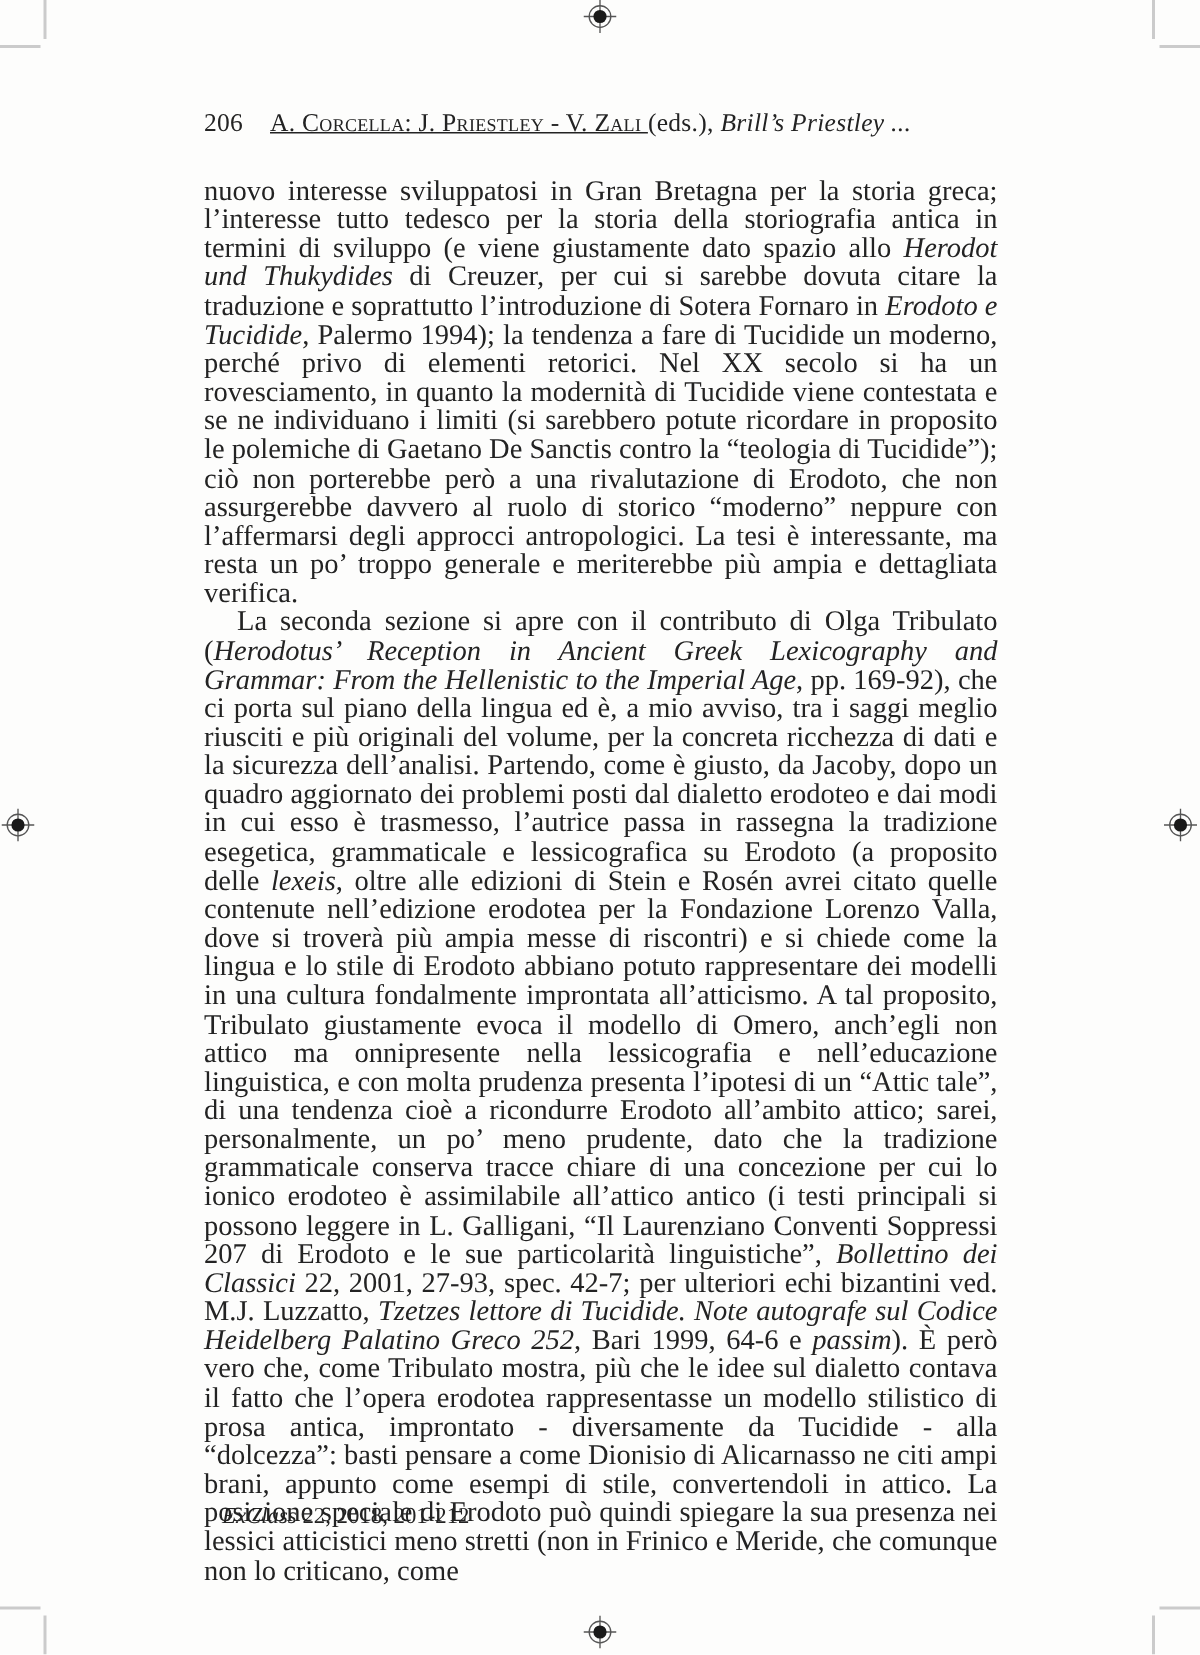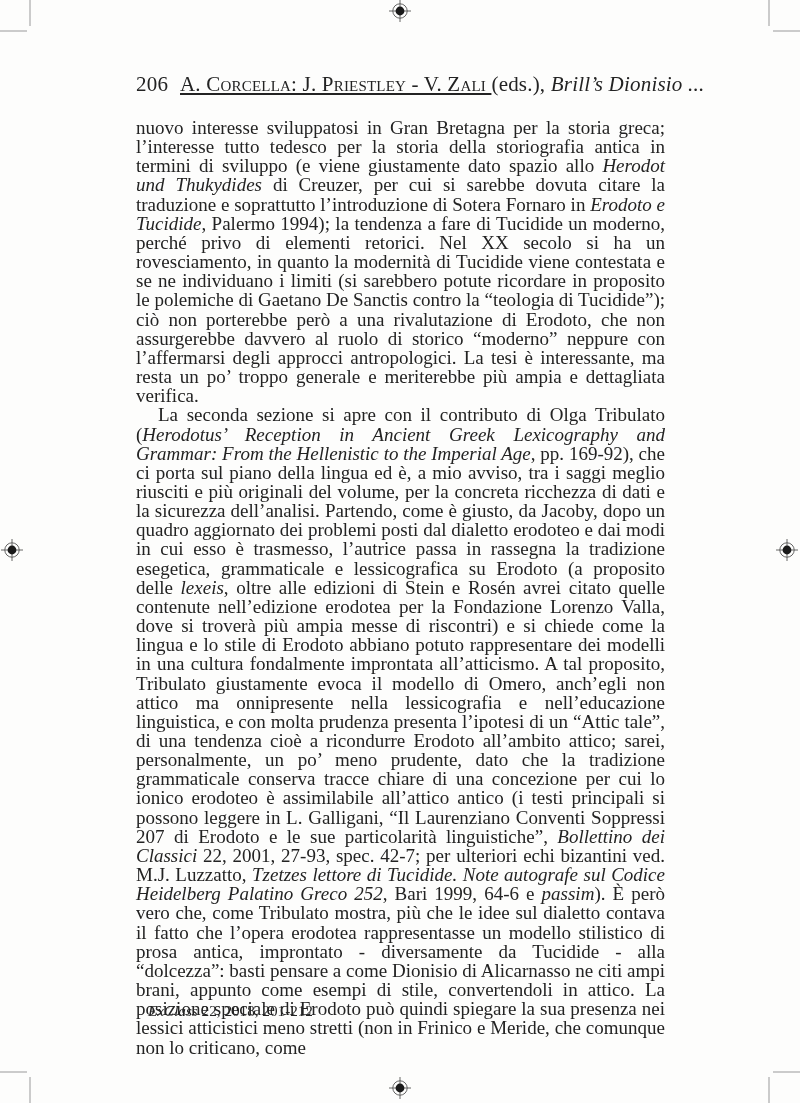--- a/index.html
+++ b/index.html
@@ -28,21 +28,21 @@
   
   .regmark { position: absolute; width: 22px; height: 22px; }
   .rm-top    { left: 389px; top: 0; }
   .rm-bottom { left: 389px; top: 1077px; }
   .rm-left   { left: 1px;   top: 539px; }
   .rm-right  { left: 776px; top: 539px; }
   
   .page-header {
     position: absolute; left: 136px; top: 72px; width: 529px;
     display: flex; align-items: baseline;
-    font-size: 21px; letter-spacing: 0.2px; white-space: nowrap;
+    font-size: 17px; letter-spacing: 0.2px; white-space: nowrap;
   }
   .page-number { width: 44px; flex: 0 0 44px; }
   .sc { font-variant: small-caps; text-decoration: underline; }
   .it { font-style: italic; }
   
   .page-body {
     position: absolute; left: 136px; top: 118px; width: 529px;
     text-align: justify; font-size: 19px; line-height: 19.15px;
     hyphens: none;
   }
@@ -88,21 +88,21 @@
   </svg>
   <svg class="regmark rm-right" viewBox="0 0 22 22">
     <line x1="11" y1="0" x2="11" y2="22" stroke="#555" stroke-width="0.9"></line>
     <line x1="0" y1="11" x2="22" y2="11" stroke="#555" stroke-width="0.9"></line>
     <circle cx="11" cy="11" r="7.2" fill="none" stroke="#555" stroke-width="0.9"></circle>
     <circle cx="11" cy="11" r="4.4" fill="#1a1a1a"></circle>
   </svg>
 
   <div class="page-header">
     <span class="page-number">206</span>
-    <span class="running-title"><span class="sc">A. Corcella: J. Priestley - V. Zali </span><span>(eds.), </span><span class="it">Brill’s Dionisio ...</span></span>
+    <span class="running-title"><span class="sc">A. Corcella: J. Priestley - V. Zali </span><span>(eds.), </span><span class="it">Brill’s Priestley ...</span></span>
   </div>
 
   <div class="page-body">
       <p class="para"><span>nuovo interesse sviluppatosi in Gran Bretagna per la storia greca; l’interesse tutto tedesco per la storia della storiografia antica in termini di sviluppo (e viene giustamente dato spazio allo </span><span class="it">Herodot und Thukydides</span><span> di Creuzer, per cui si sarebbe dovuta citare la traduzione e soprattutto l’introduzione di Sotera Fornaro in </span><span class="it">Erodoto e Tucidide</span><span>, Palermo 1994); la tendenza a fare di Tucidide un moderno, perché privo di elementi retorici. Nel XX secolo si ha un rovesciamento, in quanto la modernità di Tucidide viene contestata e se ne individuano i limiti (si sarebbero potute ricordare in proposito le polemiche di Gaetano De Sanctis contro la “teologia di Tucidide”); ciò non porterebbe però a una rivalutazione di Erodoto, che non assurgerebbe davvero al ruolo di storico “moderno” neppure con l’affermarsi degli approcci antropologici. La tesi è interessante, ma resta un po’ troppo generale e meriterebbe più ampia e dettagliata verifica.</span></p>
       <p class="para indent"><span>La seconda sezione si apre con il contributo di Olga Tribulato (</span><span class="it">Herodotus’ Reception in Ancient Greek Lexicography and Grammar: From the Hellenistic to the Imperial Age</span><span>, pp. 169-92), che ci porta sul piano della lingua ed è, a mio avviso, tra i saggi meglio riusciti e più originali del volume, per la concreta ricchezza di dati e la sicurezza dell’analisi. Partendo, come è giusto, da Jacoby, dopo un quadro aggiornato dei problemi posti dal dialetto erodoteo e dai modi in cui esso è trasmesso, l’autrice passa in rassegna la tradizione esegetica, grammaticale e lessicografica su Erodoto (a proposito delle </span><span class="it">lexeis</span><span>, oltre alle edizioni di Stein e Rosén avrei citato quelle contenute nell’edizione erodotea per la Fondazione Lorenzo Valla, dove si troverà più ampia messe di riscontri) e si chiede come la lingua e lo stile di Erodoto abbiano potuto rappresentare dei modelli in una cultura fondalmente improntata all’atticismo. A tal proposito, Tribulato giustamente evoca il modello di Omero, anch’egli non attico ma onnipresente nella lessicografia e nell’educazione linguistica, e con molta prudenza presenta l’ipotesi di un “Attic tale”, di una tendenza cioè a ricondurre Erodoto all’ambito attico; sarei, personalmente, un po’ meno prudente, dato che la tradizione grammaticale conserva tracce chiare di una concezione per cui lo ionico erodoteo è assimilabile all’attico antico (i testi principali si possono leggere in L. Galligani, “Il Laurenziano Conventi Soppressi 207 di Erodoto e le sue particolarità linguistiche”, </span><span class="it">Bollettino dei Classici</span><span> 22, 2001, 27-93, spec. 42-7; per ulteriori echi bizantini ved. M.J. Luzzatto, </span><span class="it">Tzetzes lettore di Tucidide. Note autografe sul Codice Heidelberg Palatino Greco 252</span><span>, Bari 1999, 64-6 e </span><span class="it">passim</span><span>). È però vero che, come Tribulato mostra, più che le idee sul dialetto contava il fatto che l’opera erodotea rappresentasse un modello stilistico di prosa antica, improntato - diversamente da Tucidide - alla “dolcezza”: basti pensare a come Dionisio di Alicarnasso ne citi ampi brani, appunto come esempi di stile, convertendoli in attico. La posizione speciale di Erodoto può quindi spiegare la sua presenza nei lessici atticistici meno stretti (non in Frinico e Meride, che comunque non lo criticano, come</span></p>
     </div>
 
   <div class="page-footer"><span class="it">ExClass</span><span> 22, 2018, 201-212</span></div>
 
 </div>

